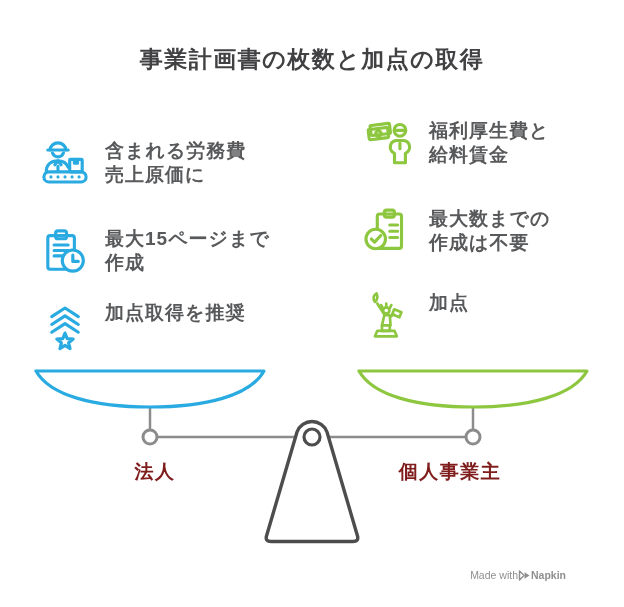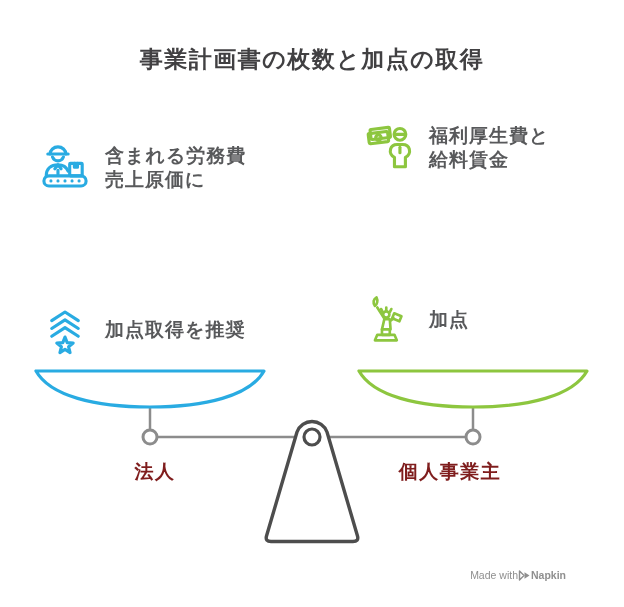--- a/index.html
+++ b/index.html
@@ -4,21 +4,21 @@
 <style>
   html,body{margin:0;padding:0;background:#fff;}
   .canvas{
     position:relative;width:592px;height:607px;background:#ffffff;overflow:hidden;
     font-family:"Liberation Sans","DejaVu Sans",sans-serif;
   }
   .title{
     position:absolute;top:44px;left:0;width:624px;text-align:center;
     font-size:23px;font-weight:bold;letter-spacing:1.5px;color:#414042;margin:0;
   }
-  .item{position:absolute;display:flex;align-items:center;height:58px;}
+  .item{position:absolute;display:flex;align-items:flex-start;height:58px;}
   .item .iconbox{width:50px;height:50px;flex:0 0 50px;display:flex;align-items:center;justify-content:center;}
   .item .iconbox svg{width:50px;height:50px;display:block;}
   .blue{color:#29ABE2;}
   .green{color:#8DC63F;}
   .lines{margin-left:15px;font-size:19px;font-weight:bold;letter-spacing:1px;
          line-height:24px;color:#58595B;white-space:nowrap;}
   .lines span{display:block;}
   .l1{top:139px;left:40px;}
   .l2{top:227px;left:40px;}
   .l3{top:301px;left:40px;}
@@ -61,20 +61,35 @@
           <circle cx="50" cy="48.5" r="2"></circle>
         </g>
       </svg>
     </span>
     <div class="lines">
       <span>含まれる労務費</span>
       <span>売上原価に</span>
     </div>
   </div>
 
+  <div class="item l2">
+    <span class="iconbox blue">
+      <svg viewBox="0 0 64 64" fill="none" stroke="currentColor" stroke-width="4" stroke-linecap="round" stroke-linejoin="round">
+        <rect x="10" y="11" width="34" height="43" rx="3"></rect>
+        <rect x="20" y="5" width="14" height="10" rx="3"></rect>
+        <path d="M18,23 h18 M18,30 h18 M18,37 h10"></path>
+        <circle cx="42" cy="43" r="13.5" fill="#ffffff"></circle>
+        <path d="M42,36 v8 h7"></path>
+      </svg>
+    </span>
+    <div class="lines">
+      <span>最大15ページまで</span>
+      <span>作成</span>
+    </div>
+  </div>
 
   <div class="item l3">
     <span class="iconbox blue">
       <svg viewBox="0 0 64 64" fill="none" stroke="currentColor" stroke-width="4" stroke-linecap="round" stroke-linejoin="round">
         <path d="M15,20 L32,9 L49,20"></path>
         <path d="M15,30 L32,19 L49,30"></path>
         <path d="M15,40 L32,29 L49,40"></path>
         <path d="M32,41 L34.8,48.1 L42.5,48.6 L36.6,53.5 L38.5,60.9 L32,56.8 L25.5,60.9 L27.4,53.5 L21.5,48.6 L29.2,48.1 Z"></path>
       </svg>
     </span>
@@ -97,20 +112,35 @@
         <path d="M39,56 V44 C34.5,42 33,37.5 34,33.5 C35,29.5 38.5,27.5 42.5,27.5 H49.5 C53.5,27.5 57,29.5 58,33.5 C59,37.5 57.5,42 53,44 V56 Z"></path>
         <line x1="46" y1="31" x2="46" y2="38"></line>
       </svg>
     </span>
     <div class="lines">
       <span>福利厚生費と</span>
       <span>給料賃金</span>
     </div>
   </div>
 
+  <div class="item r2">
+    <span class="iconbox green">
+      <svg viewBox="0 0 64 64" fill="none" stroke="currentColor" stroke-width="4" stroke-linecap="round" stroke-linejoin="round">
+        <rect x="17" y="9" width="31" height="44" rx="3"></rect>
+        <rect x="26" y="4" width="13" height="9" rx="3"></rect>
+        <path d="M33,23 h10 M33,31 h10 M33,39 h10"></path>
+        <circle cx="15" cy="41" r="12.5" fill="#ffffff"></circle>
+        <path d="M9.5,41 l4,4 l8,-8.5"></path>
+      </svg>
+    </span>
+    <div class="lines">
+      <span>最大数までの</span>
+      <span>作成は不要</span>
+    </div>
+  </div>
 
   <div class="item r3">
     <span class="iconbox green">
       <svg viewBox="0 0 64 64" fill="none" stroke="currentColor" stroke-width="3.4" stroke-linecap="round" stroke-linejoin="round">
         <path d="M14,58 l3,-7 h22 l3,7 Z"></path>
         <rect x="23" y="44" width="10" height="7"></rect>
         <path d="M23,44 L26,31 H33 L34,44"></path>
         <circle cx="28.5" cy="25" r="4"></circle>
         <path d="M24,22 l-2,-4 M28.5,20.5 v-4.5 M33,22 l2,-4"></path>
         <path d="M26,30 L17,16"></path>

